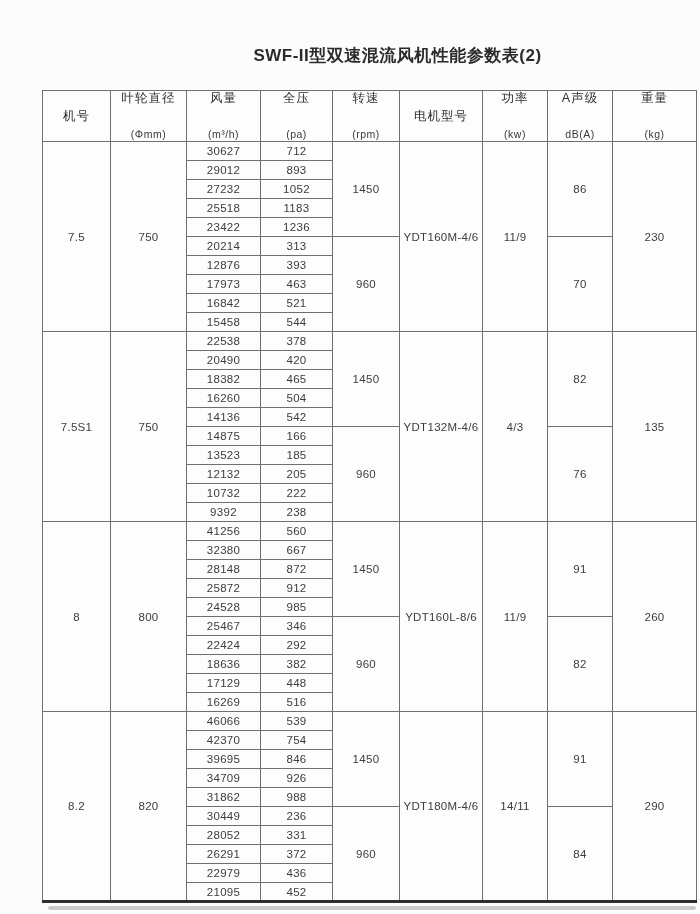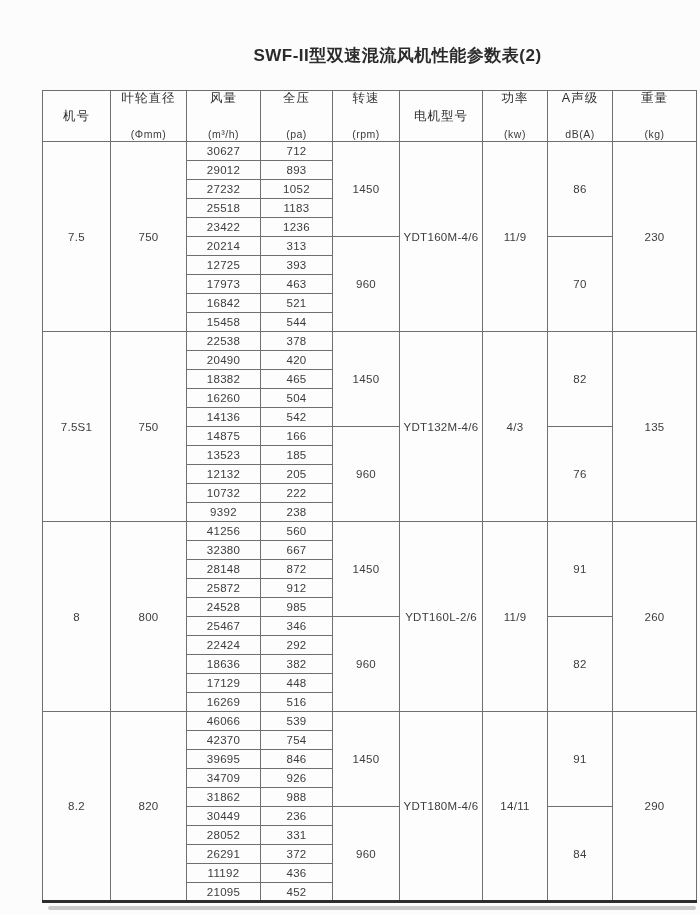--- a/index.html
+++ b/index.html
@@ -153,21 +153,21 @@
           <td>23422</td>
           <td>1236</td>
         </tr>
         <tr>
           <td>20214</td>
           <td>313</td>
           <td rowspan="5">960</td>
           <td rowspan="5">70</td>
         </tr>
         <tr>
-          <td>12725</td>
+          <td>12876</td>
           <td>393</td>
         </tr>
         <tr>
           <td>17973</td>
           <td>463</td>
         </tr>
         <tr>
           <td>16842</td>
           <td>521</td>
         </tr>
@@ -223,21 +223,21 @@
         <tr>
           <td>9392</td>
           <td>238</td>
         </tr>
         <tr>
           <td rowspan="10">8</td>
           <td rowspan="10">800</td>
           <td>41256</td>
           <td>560</td>
           <td rowspan="5">1450</td>
-          <td rowspan="10">YDT160L-2/6</td>
+          <td rowspan="10">YDT160L-8/6</td>
           <td rowspan="10">11/9</td>
           <td rowspan="5">91</td>
           <td rowspan="10">260</td>
         </tr>
         <tr>
           <td>32380</td>
           <td>667</td>
         </tr>
         <tr>
           <td>28148</td>
@@ -308,21 +308,21 @@
         </tr>
         <tr>
           <td>28052</td>
           <td>331</td>
         </tr>
         <tr>
           <td>26291</td>
           <td>372</td>
         </tr>
         <tr>
-          <td>11192</td>
+          <td>22979</td>
           <td>436</td>
         </tr>
         <tr>
           <td>21095</td>
           <td>452</td>
         </tr>
       </tbody>
   </table>
 
   <div class="scan-shadow"></div>

